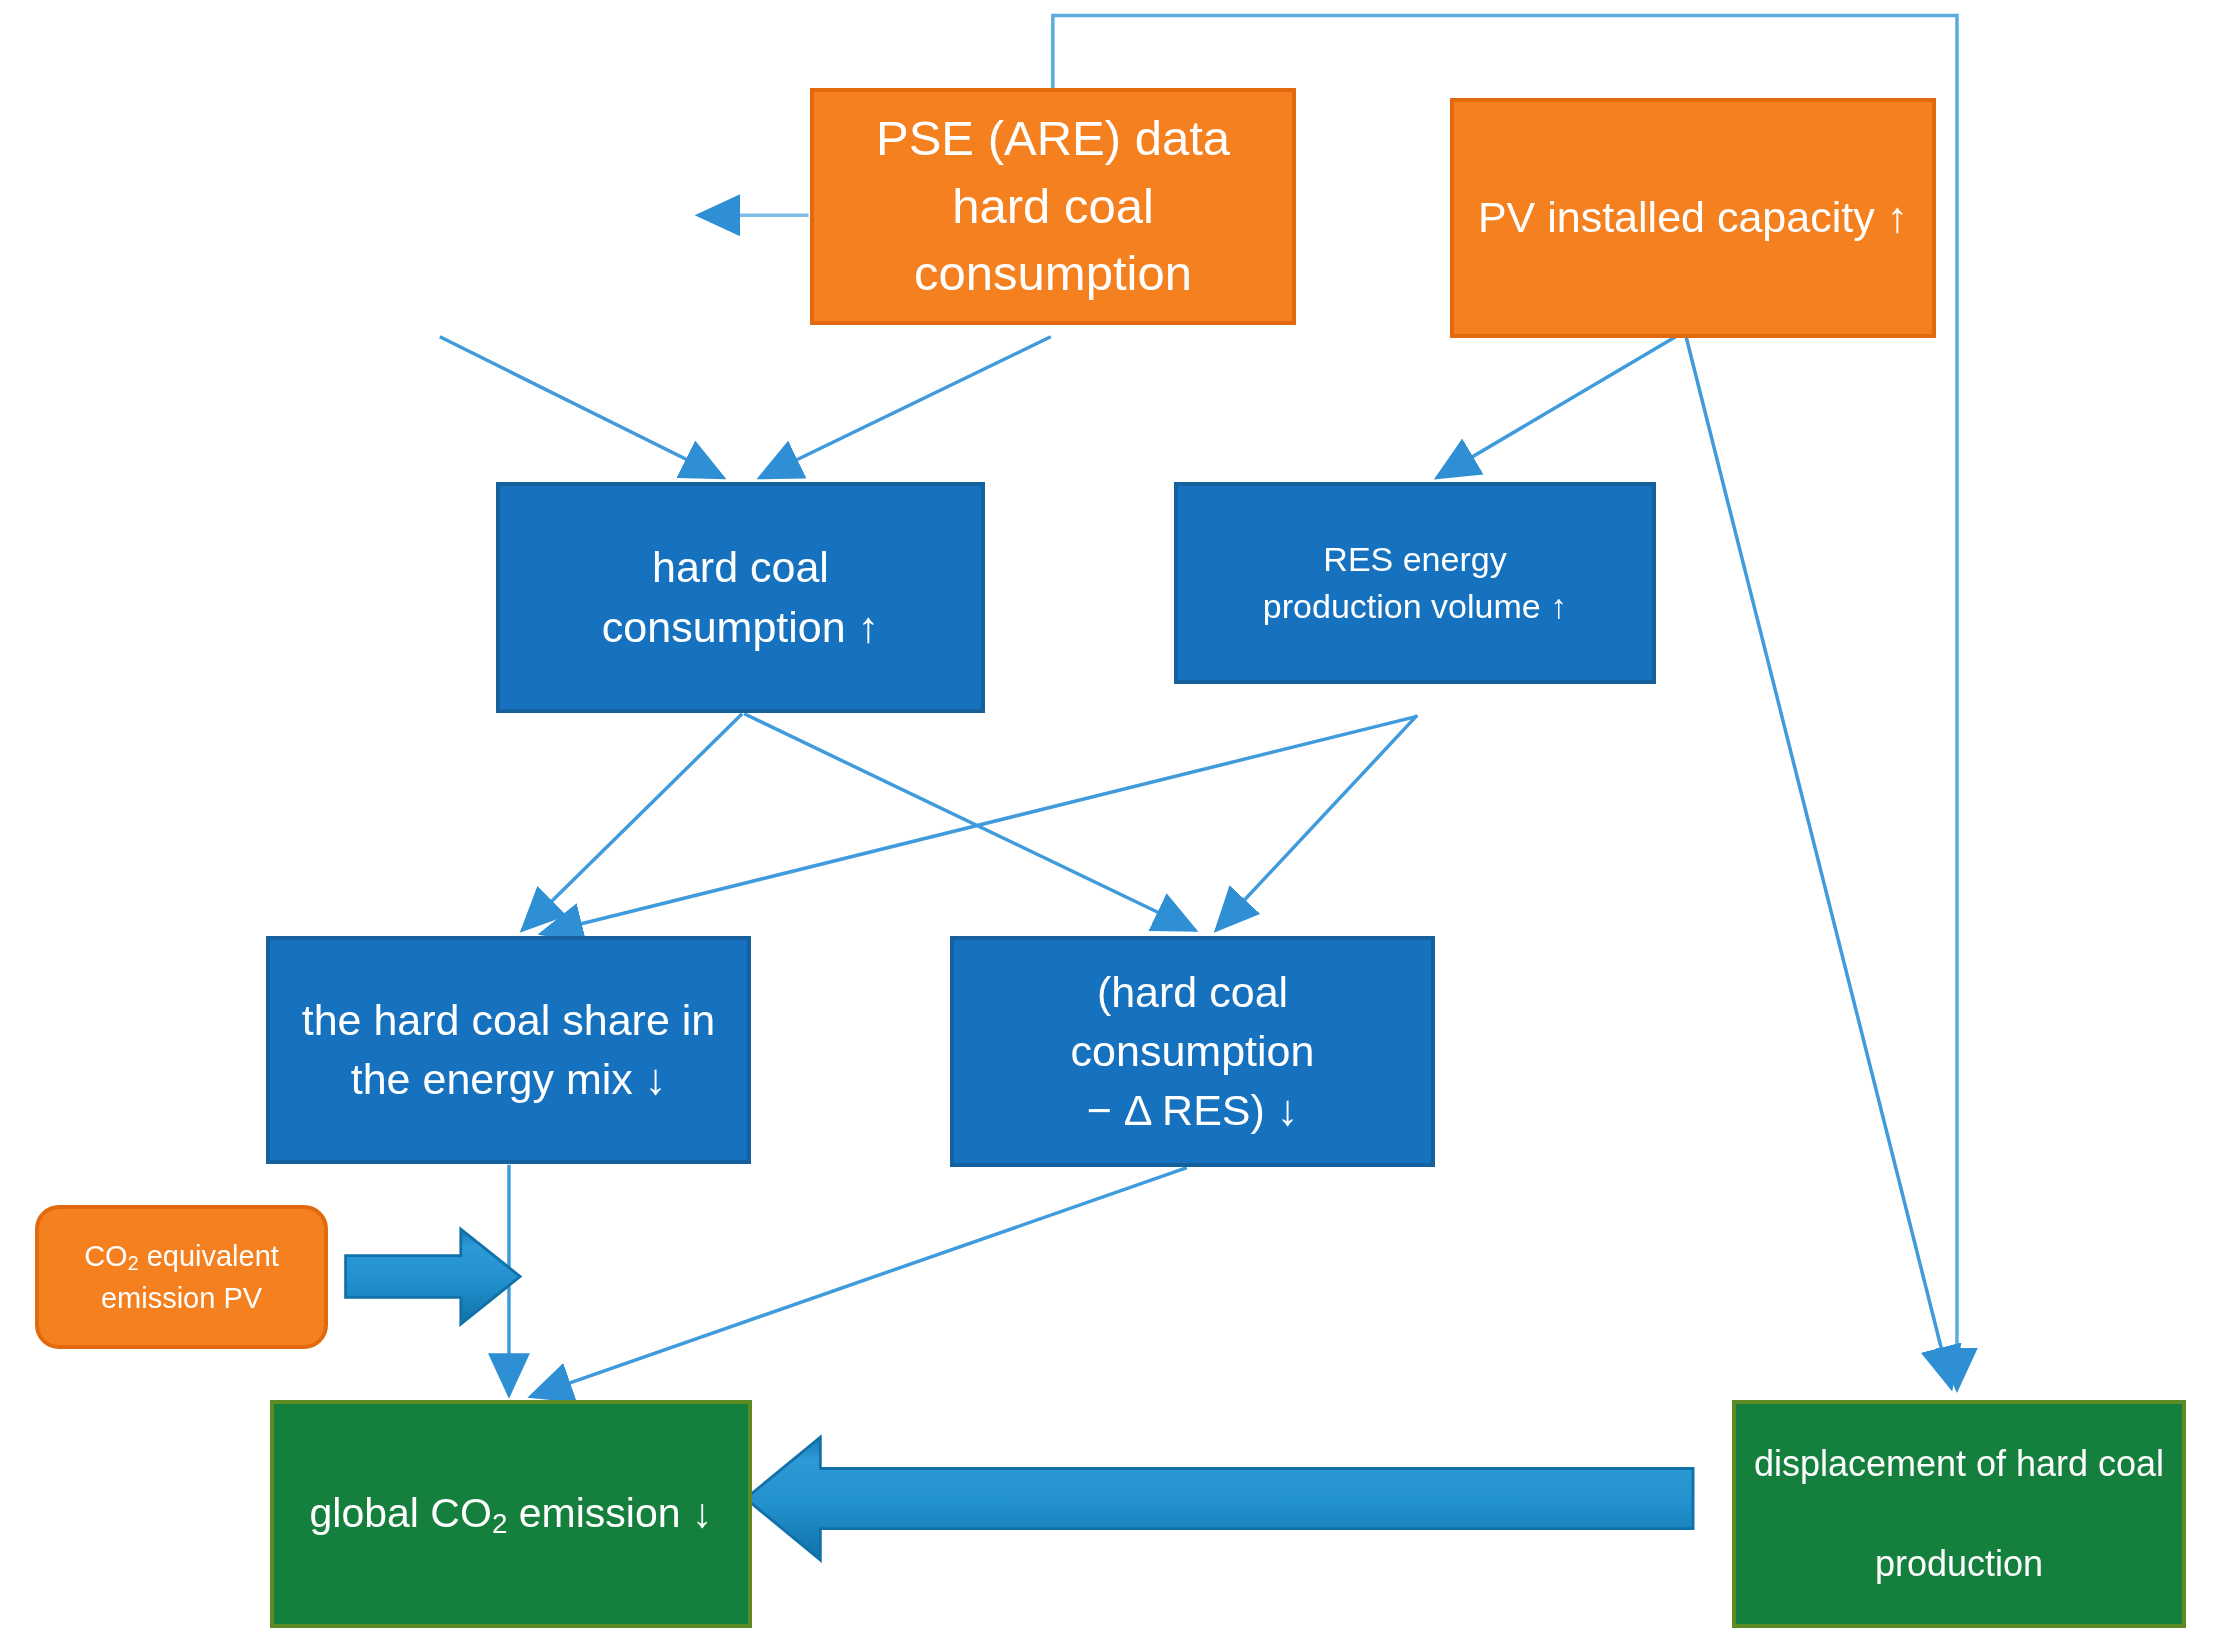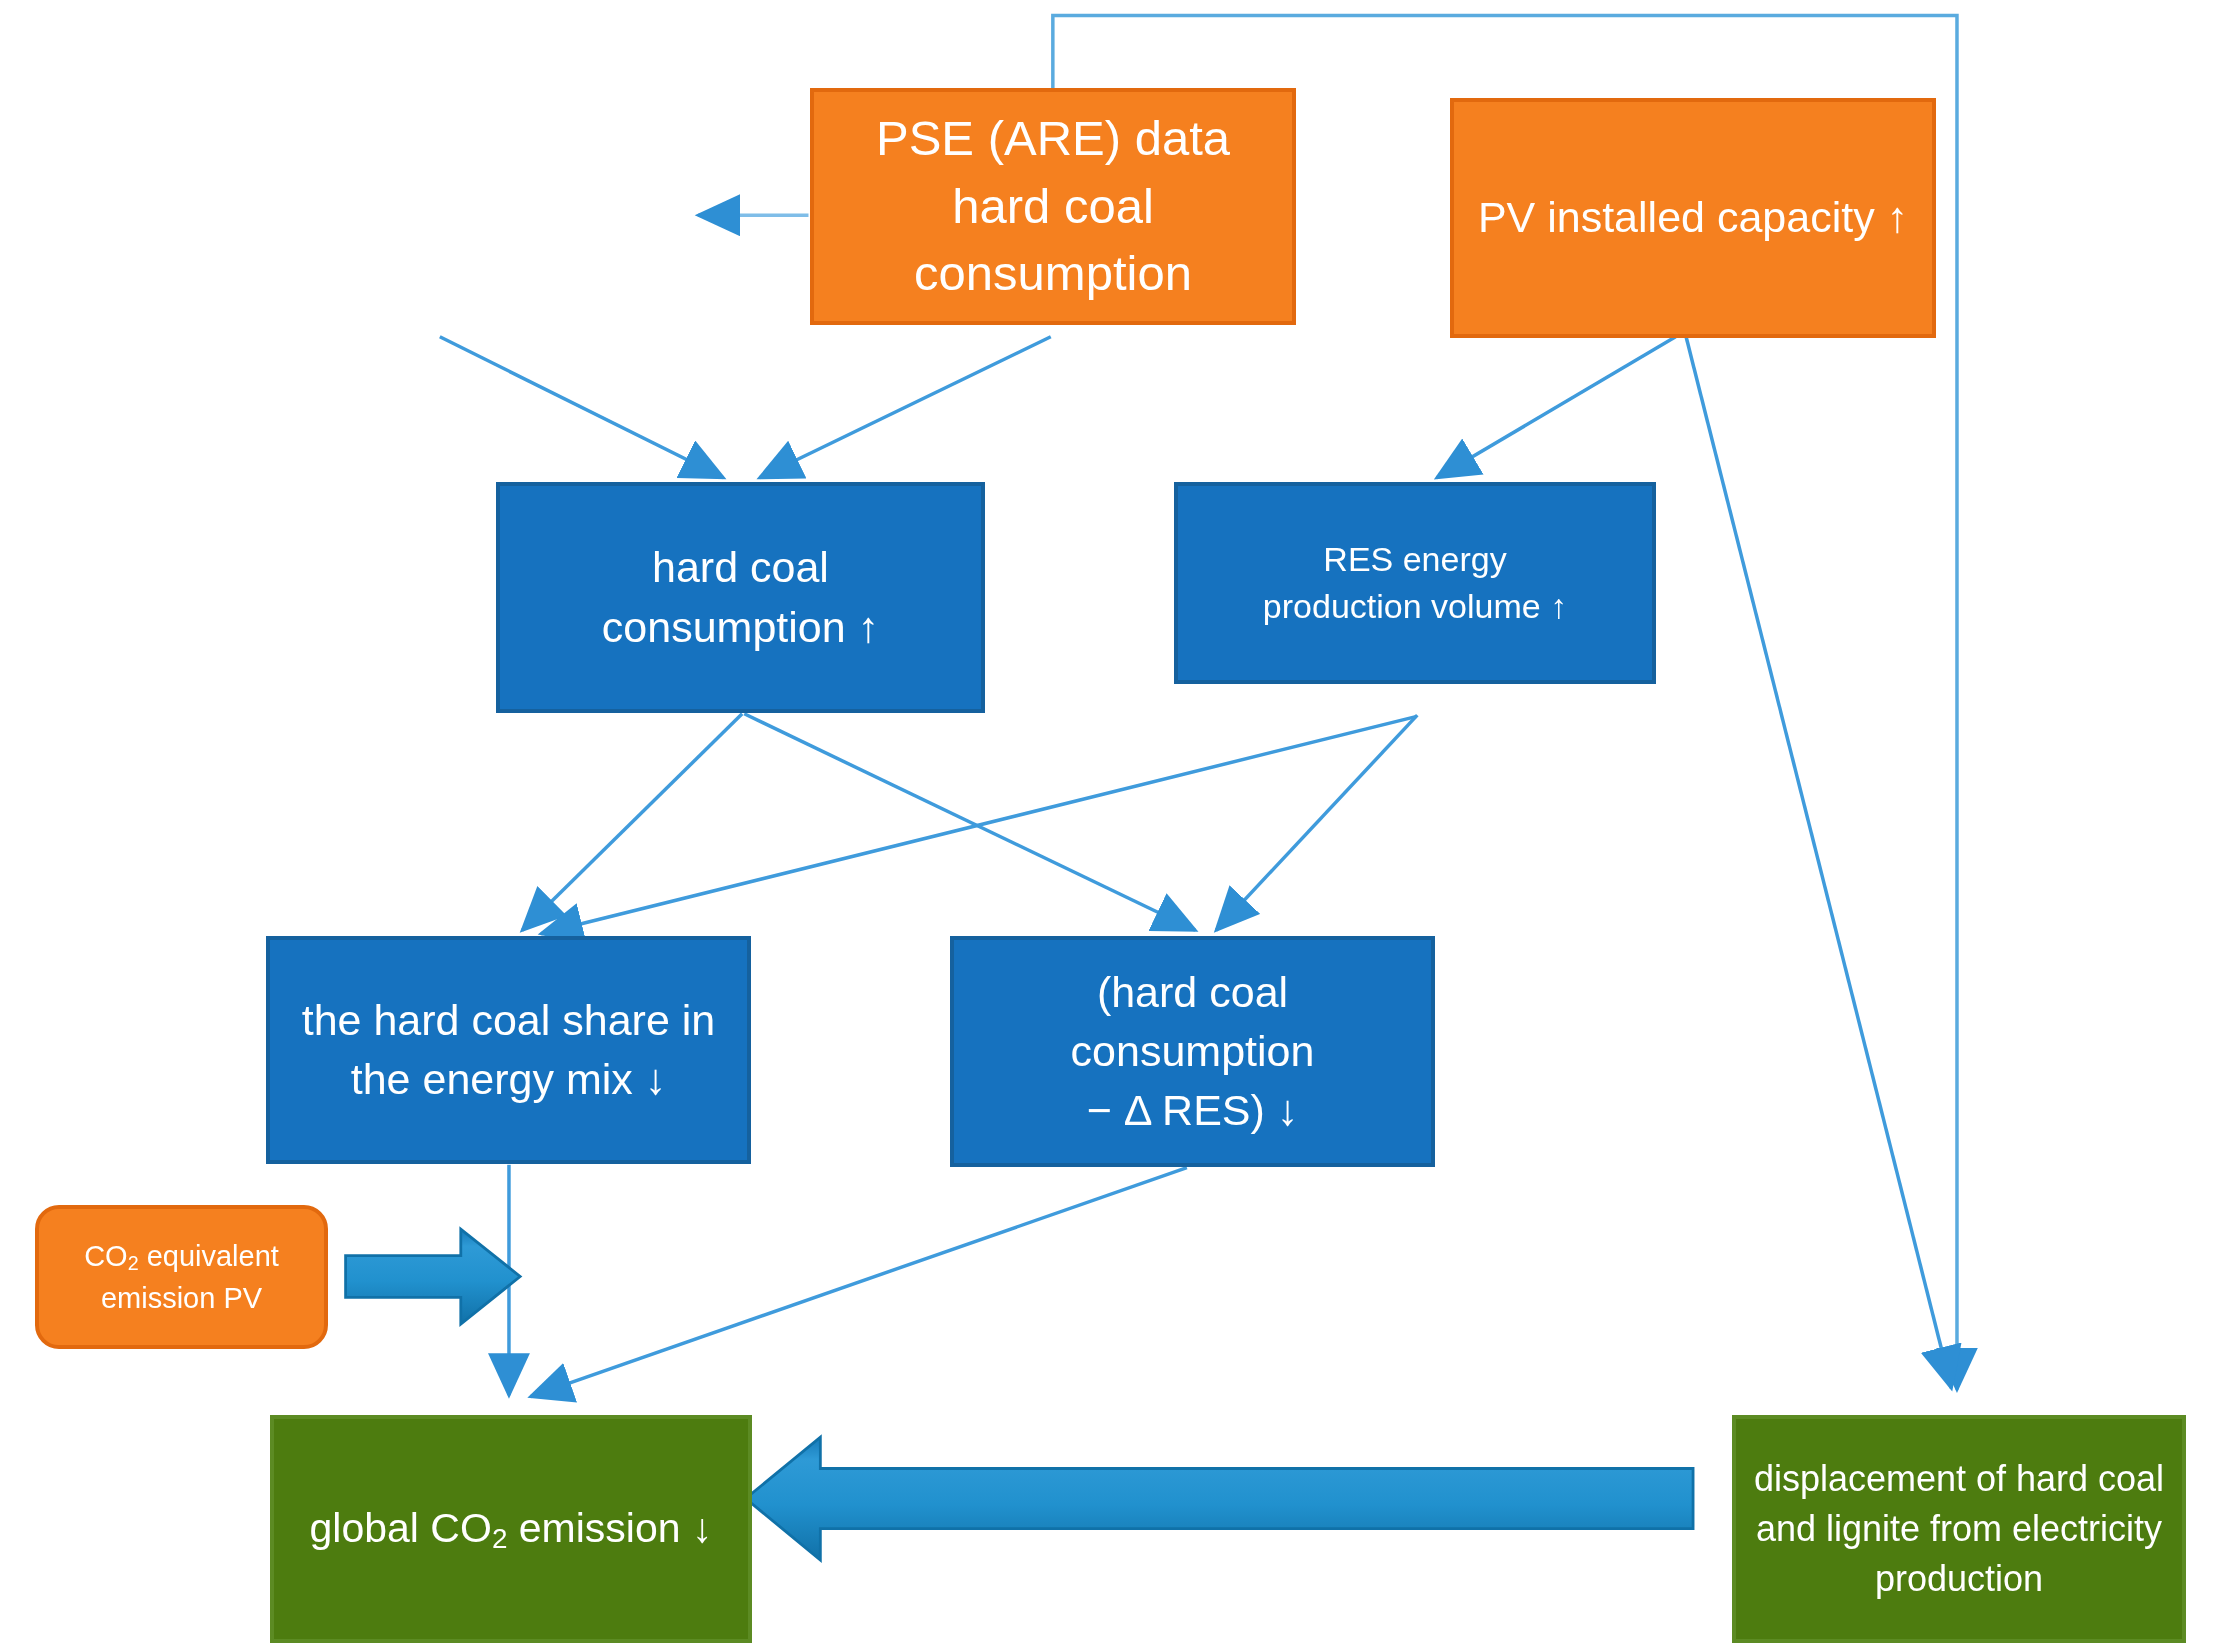--- a/index.html
+++ b/index.html
@@ -5,21 +5,21 @@
   html,body{margin:0;padding:0;background:#ffffff;}
   body{width:2216px;height:1644px;position:relative;overflow:hidden;
        font-family:"Liberation Sans","DejaVu Sans",sans-serif;}
   #canvas{position:absolute;left:0;top:0;width:2216px;height:1644px;}
   svg.edges{position:absolute;left:0;top:0;width:2216px;height:1644px;pointer-events:none;}
   .node{position:absolute;box-sizing:border-box;display:flex;align-items:center;
         justify-content:center;text-align:center;color:#ffffff;line-height:1.38;
         white-space:pre-line;}
   .node-orange{background:#F5801F;border:4.2px solid #E2690E;}
   .node-blue{background:#1672BF;border:4.9px solid #15619E;}
-  .node-green{background:#4d7c0f;border:4.2px solid #5C8B23;margin-top:15px;}
+  .node-green{background:#15803d;border:4.2px solid #5C8B23;}
   .node-rounded{border-radius:24px;}
   .n-nps{left:189px;top:98px;width:486px;height:237px;font-size:43px;}
   .n-pse{left:810px;top:88px;width:486px;height:237px;font-size:49px;}
   .n-pv{left:1450px;top:98px;width:486px;height:240px;font-size:43px;}
   .n-hcc{left:496px;top:482px;width:489px;height:231px;font-size:43px;}
   .n-res{left:1174px;top:482px;width:482px;height:202px;font-size:34px;}
   .n-share{left:266px;top:936px;width:485px;height:228px;font-size:43px;}
   .n-delta{left:950px;top:936px;width:485px;height:231px;font-size:43px;}
   .n-co2pv{left:35px;top:1205px;width:293px;height:144px;font-size:29px;}
   .n-global{left:270px;top:1400px;width:482px;height:228px;font-size:41px;}
@@ -100,17 +100,17 @@
 
   <div class="node node-orange node-rounded n-co2pv">
     <span><span>CO</span><span class="sub">2</span><span> equivalent</span><br><span>emission PV</span></span>
   </div>
 
   <div class="node node-green n-global">
     <span><span>global CO</span><span class="sub">2</span><span> emission ↓</span></span>
   </div>
 
   <div class="node node-green n-displace">
-    <span><span>displacement of hard coal</span><br><span>and lignite from electricity</span><br><span>production</span></span>
+    <span><span>displacement of hard coal</span><br><br><span>production</span></span>
   </div>
 
 </div>
 
 
 </body></html>

